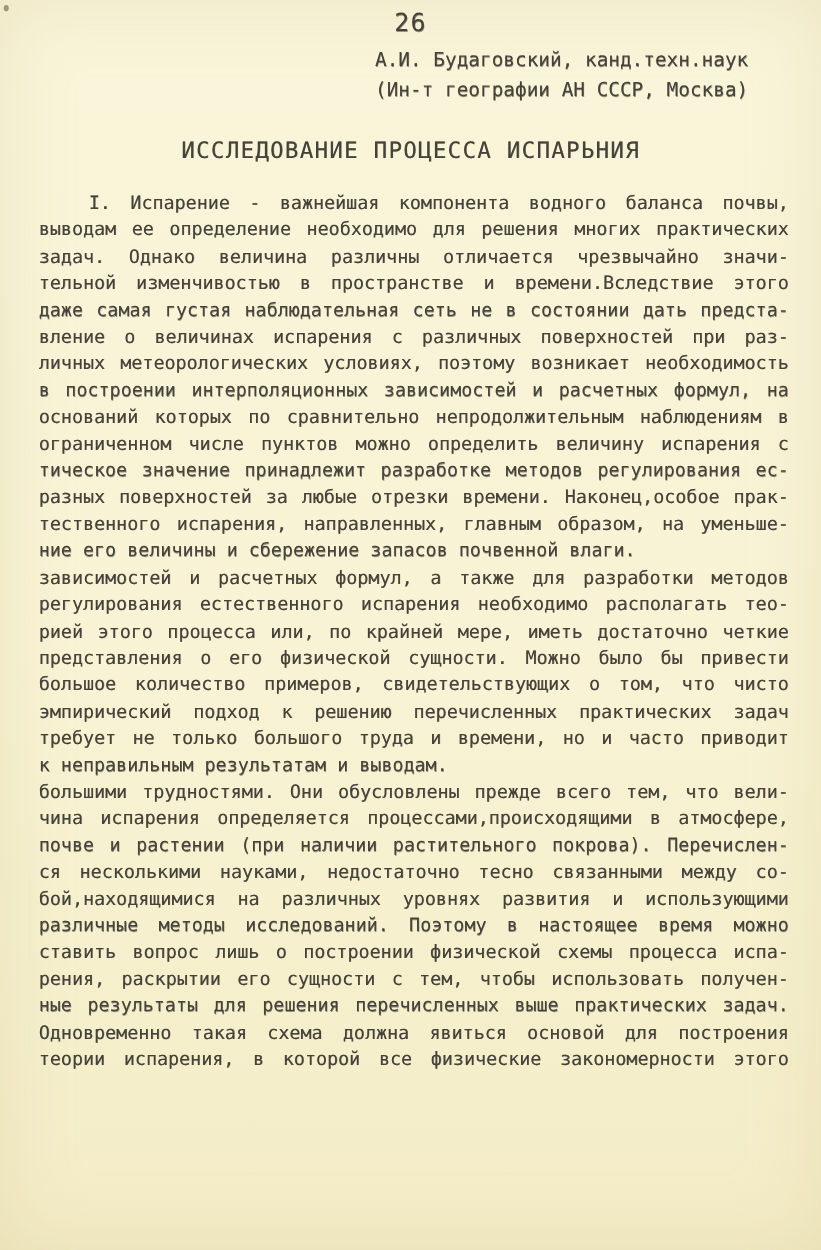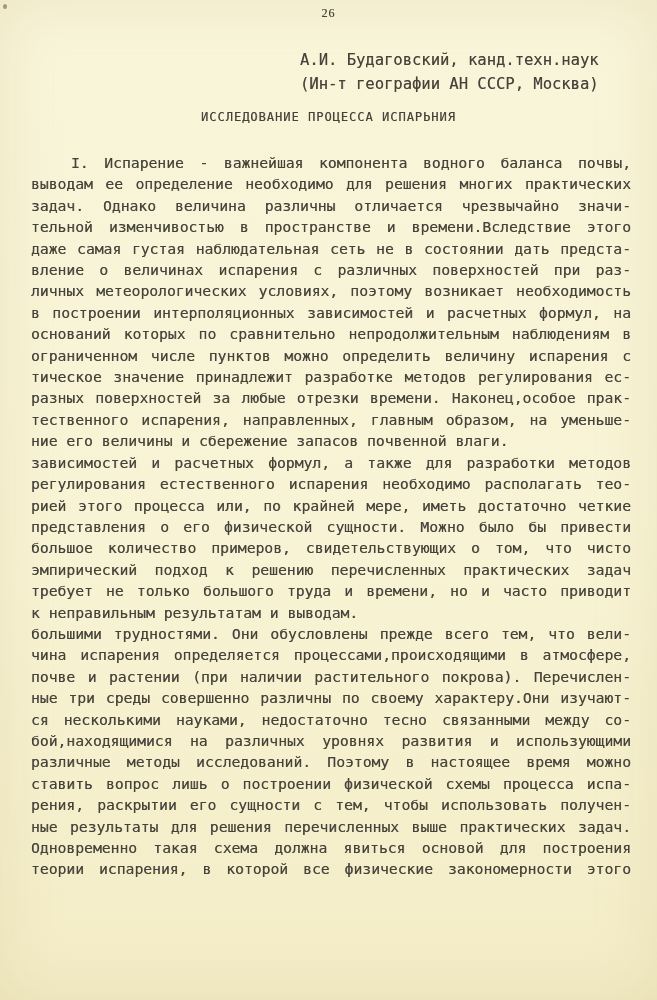--- a/index.html
+++ b/index.html
@@ -21,39 +21,38 @@
   .ink {
     color: #45423a;
     text-shadow: 0.3px 0.3px 0.5px rgba(70,66,56,0.55);
   }
   .page-number {
     position: absolute;
     top: 6px;
     left: 0;
     width: 100%;
     text-align: center;
-    font-size: 12px;
+    font-size: 20px;
     letter-spacing: 1px;
-    font-family: Liberation Serif, serif;
   }
   .author-block {
     position: absolute;
-    top: 48px;
+    top: 36px;
     left: 300px;
     font-size: 15.5px;
     line-height: 24px;
     white-space: nowrap;
   }
   .doc-title {
     position: absolute;
     top: 110px;
     left: 0;
     width: 100%;
     text-align: center;
-    font-size: 12px;
+    font-size: 18px;
     letter-spacing: 1px;
     white-space: nowrap;
   }
   .doc-body {
     position: absolute;
     top: 152px;
     left: 31px;
     width: 600px;
     font-size: 14.7px;
     line-height: 21.4px;
@@ -117,21 +116,20 @@
         <div class="line">представления о его физической сущности. Можно было бы привести</div>
         <div class="line">большое количество примеров, свидетельствующих о том, что чисто</div>
         <div class="line">эмпирический подход к решению перечисленных практических задач</div>
         <div class="line">требует не только большого труда и времени, но и часто приводит</div>
         <div class="line plain">к неправильным результатам и выводам.</div>
       </div>
       <div class="paragraph">
         <div class="line">большими трудностями. Они обусловлены прежде всего тем, что вели-</div>
         <div class="line">чина испарения определяется процессами,происходящими в атмосфере,</div>
         <div class="line">почве и растении (при наличии растительного покрова). Перечислен-</div>
-        <div class="line">ные три среды совершенно различны по своему характеру.Они изучают-</div>
         <div class="line">ся несколькими науками, недостаточно тесно связанными между со-</div>
         <div class="line">бой,находящимися на различных уровнях развития и использующими</div>
         <div class="line">различные методы исследований. Поэтому в настоящее время можно</div>
         <div class="line">ставить вопрос лишь о построении физической схемы процесса испа-</div>
         <div class="line">рения, раскрытии его сущности с тем, чтобы использовать получен-</div>
         <div class="line">ные результаты для решения перечисленных выше практических задач.</div>
         <div class="line">Одновременно такая схема должна явиться основой для построения</div>
         <div class="line">теории испарения, в которой все физические закономерности этого</div>
       </div>
     </div>

